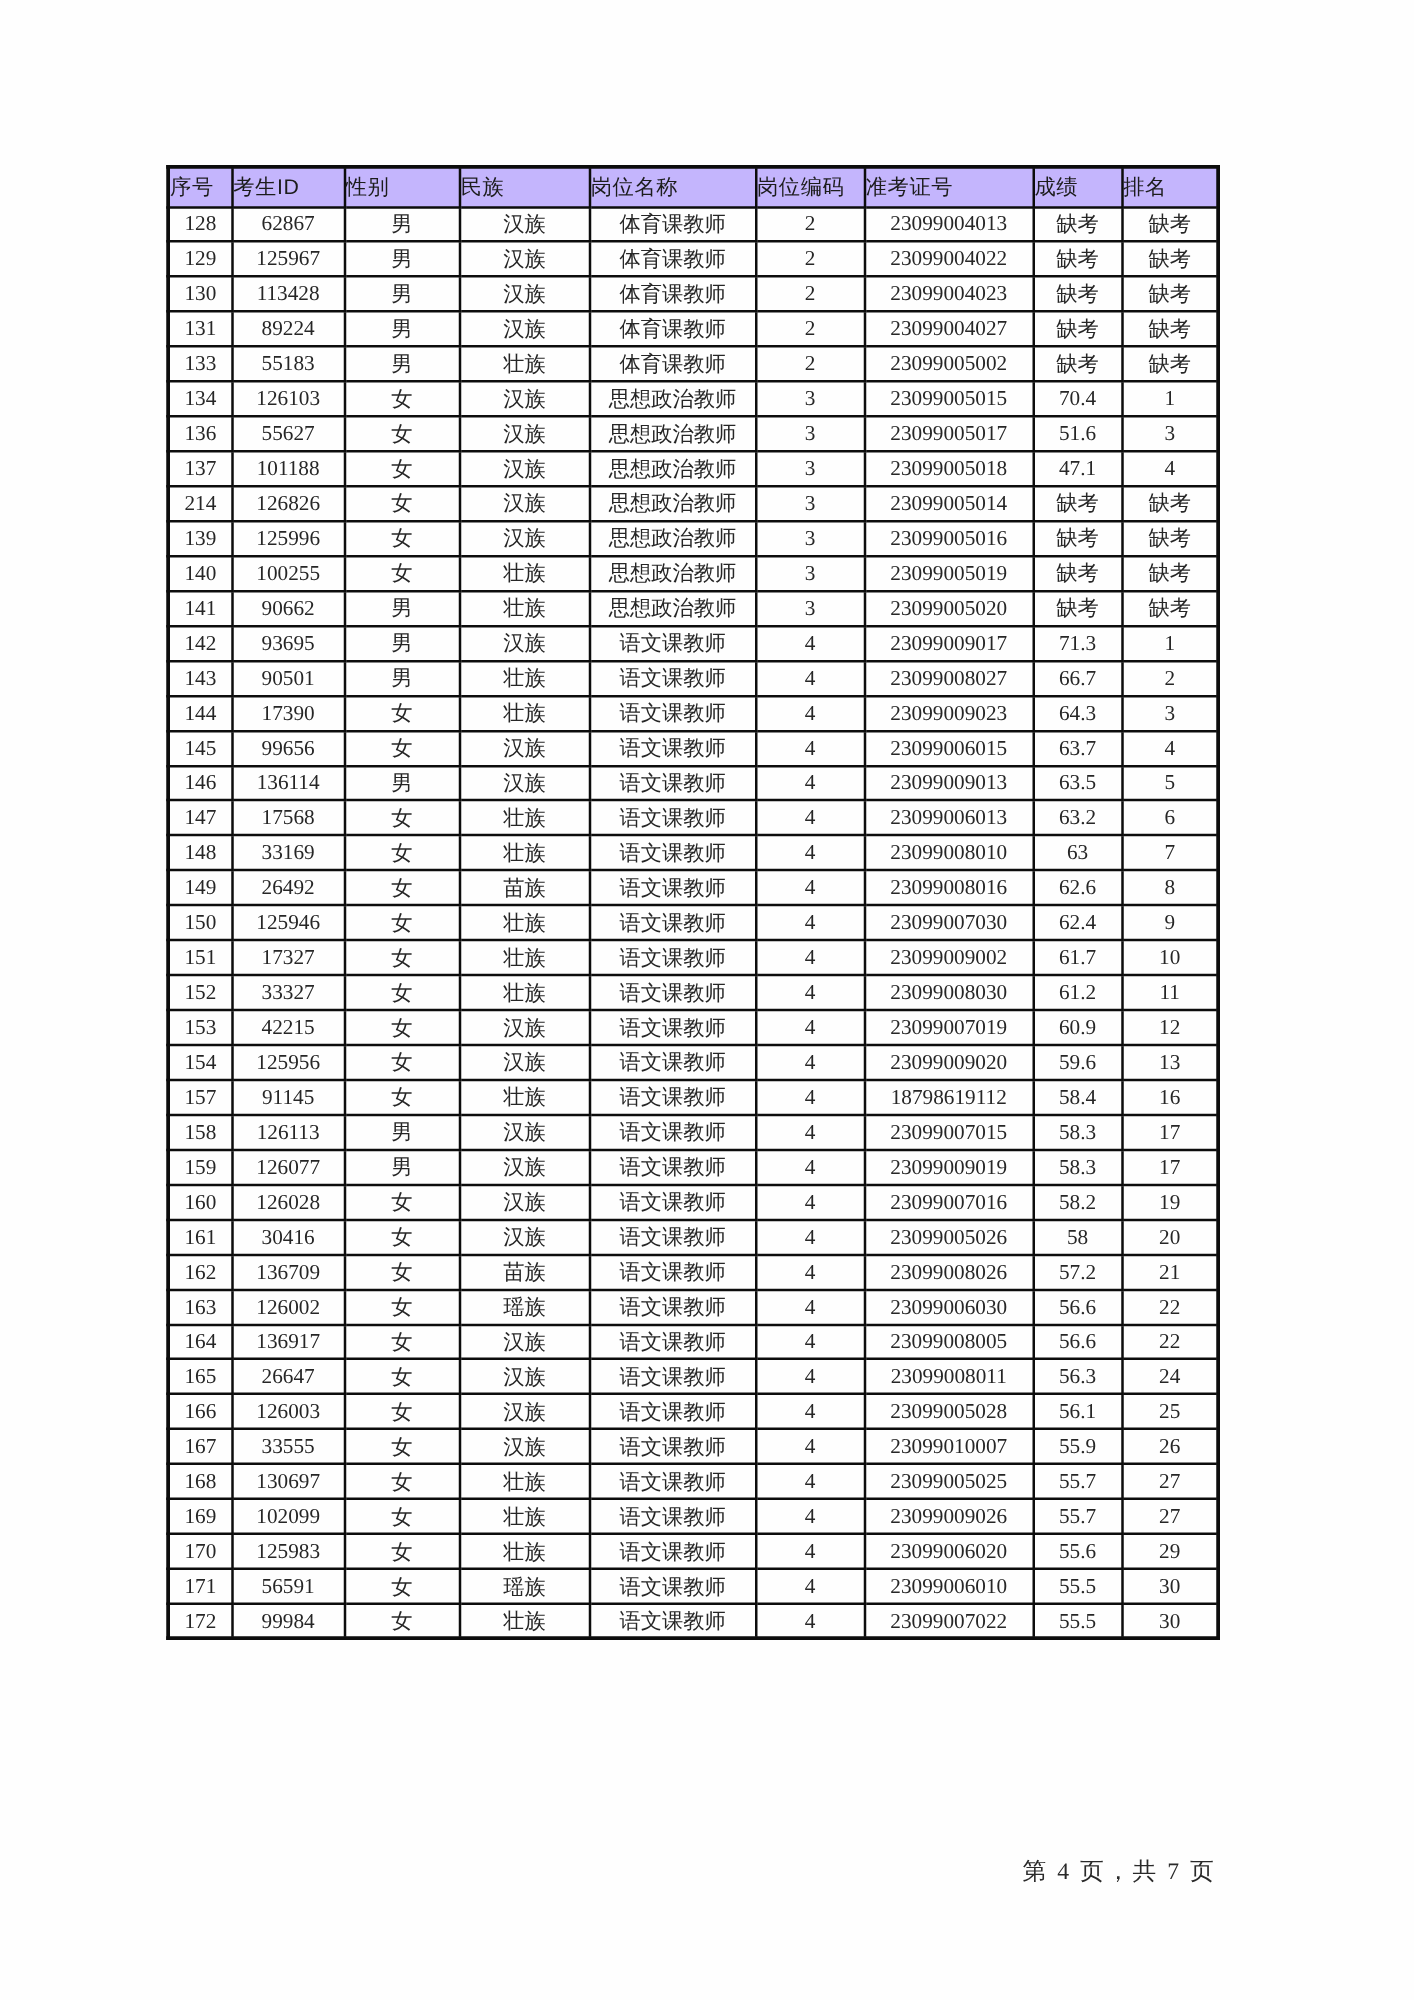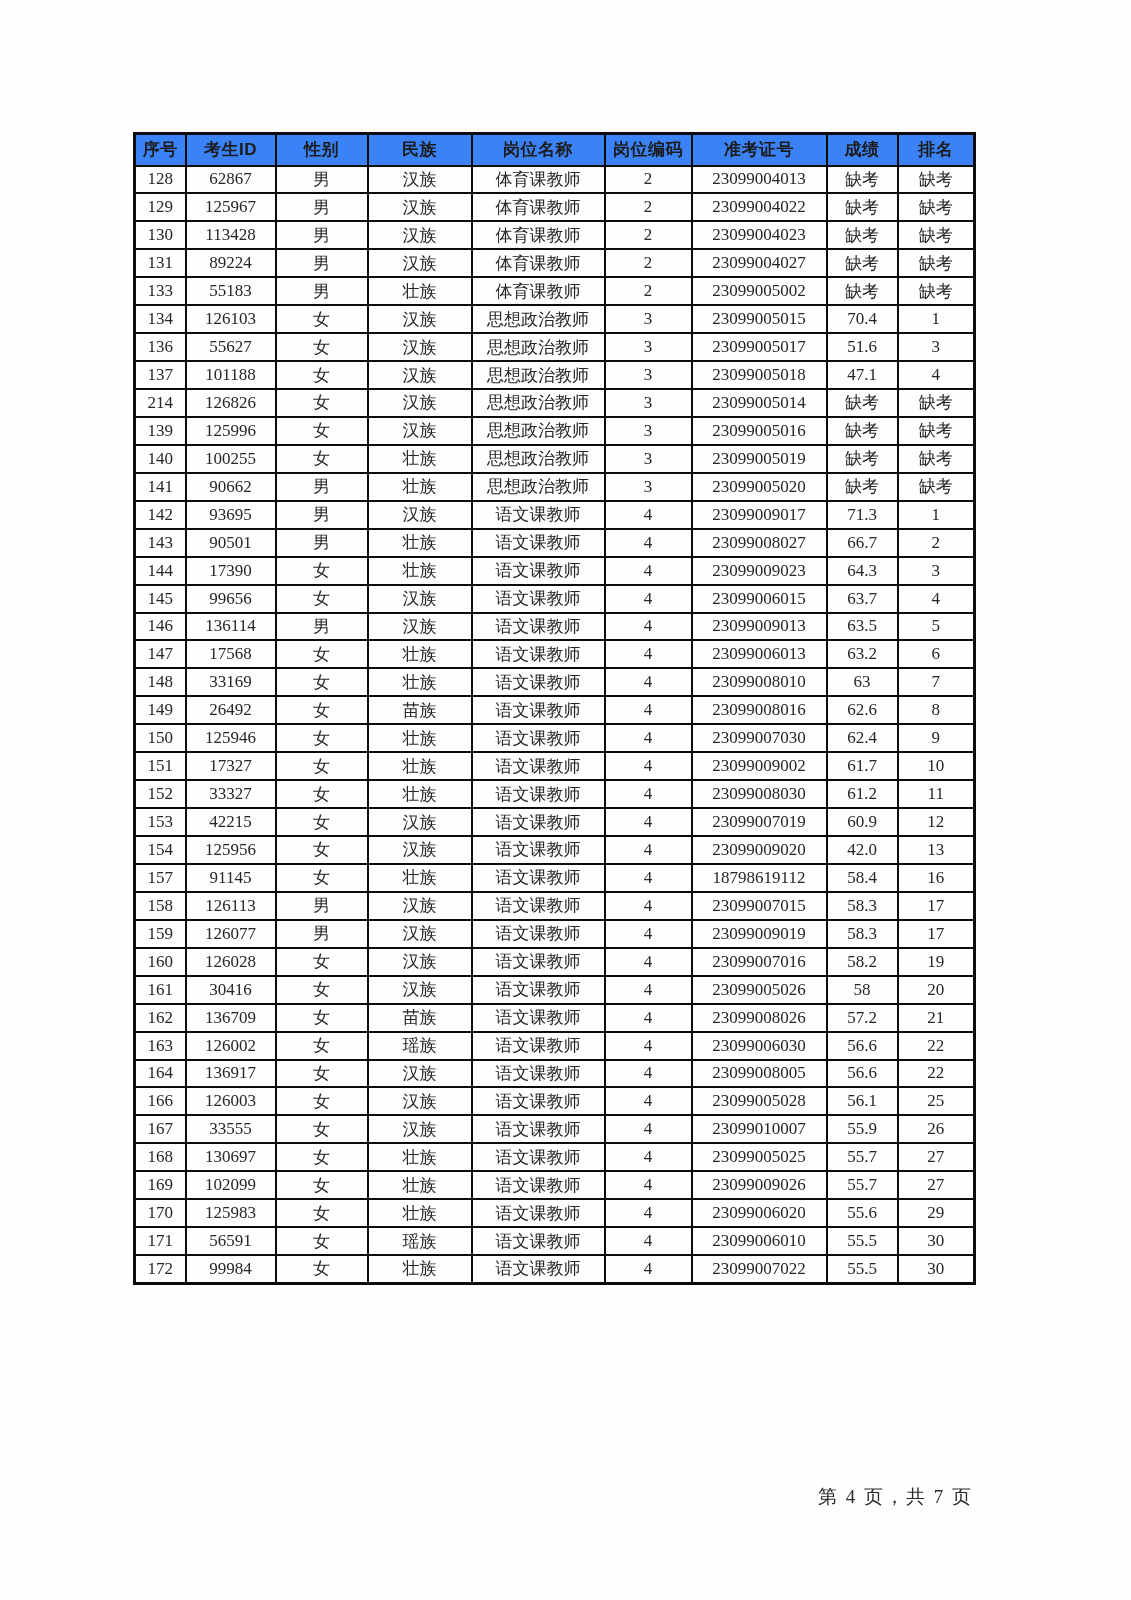--- a/index.html
+++ b/index.html
@@ -21,26 +21,26 @@
     top: 132px; left: 133px;
     width: 840px;
     border-collapse: collapse;
     table-layout: fixed;
   }
   table.results, table.results th, table.results td {
     border: 2px solid #0c0c0c;
   }
   table.results { border-width: 3px; }
   table.results th {
-    font-weight: 700;
+    font-weight: 400;
     font-size: 17px;
     height: 32px;
-    text-align: center;
+    text-align: left;
     vertical-align: middle;
-    background: #3b82f6;
+    background: #c4b5fd;
     border-bottom-width: 2.5px;
     font-family: "Liberation Sans", "DejaVu Sans", sans-serif;
     letter-spacing: 0.5px;
   }
   table.results td {
     font-size: 17px;
     height: 27.95px;
     text-align: center;
     vertical-align: middle;
     color: #262626;
@@ -354,21 +354,21 @@
           <td>12</td>
         </tr>
         <tr>
           <td>154</td>
           <td>125956</td>
           <td>女</td>
           <td>汉族</td>
           <td>语文课教师</td>
           <td>4</td>
           <td>23099009020</td>
-          <td>42.0</td>
+          <td>59.6</td>
           <td>13</td>
         </tr>
         <tr>
           <td>157</td>
           <td>91145</td>
           <td>女</td>
           <td>壮族</td>
           <td>语文课教师</td>
           <td>4</td>
           <td>18798619112</td>
@@ -444,20 +444,31 @@
         <tr>
           <td>164</td>
           <td>136917</td>
           <td>女</td>
           <td>汉族</td>
           <td>语文课教师</td>
           <td>4</td>
           <td>23099008005</td>
           <td>56.6</td>
           <td>22</td>
+        </tr>
+        <tr>
+          <td>165</td>
+          <td>26647</td>
+          <td>女</td>
+          <td>汉族</td>
+          <td>语文课教师</td>
+          <td>4</td>
+          <td>23099008011</td>
+          <td>56.3</td>
+          <td>24</td>
         </tr>
         <tr>
           <td>166</td>
           <td>126003</td>
           <td>女</td>
           <td>汉族</td>
           <td>语文课教师</td>
           <td>4</td>
           <td>23099005028</td>
           <td>56.1</td>

